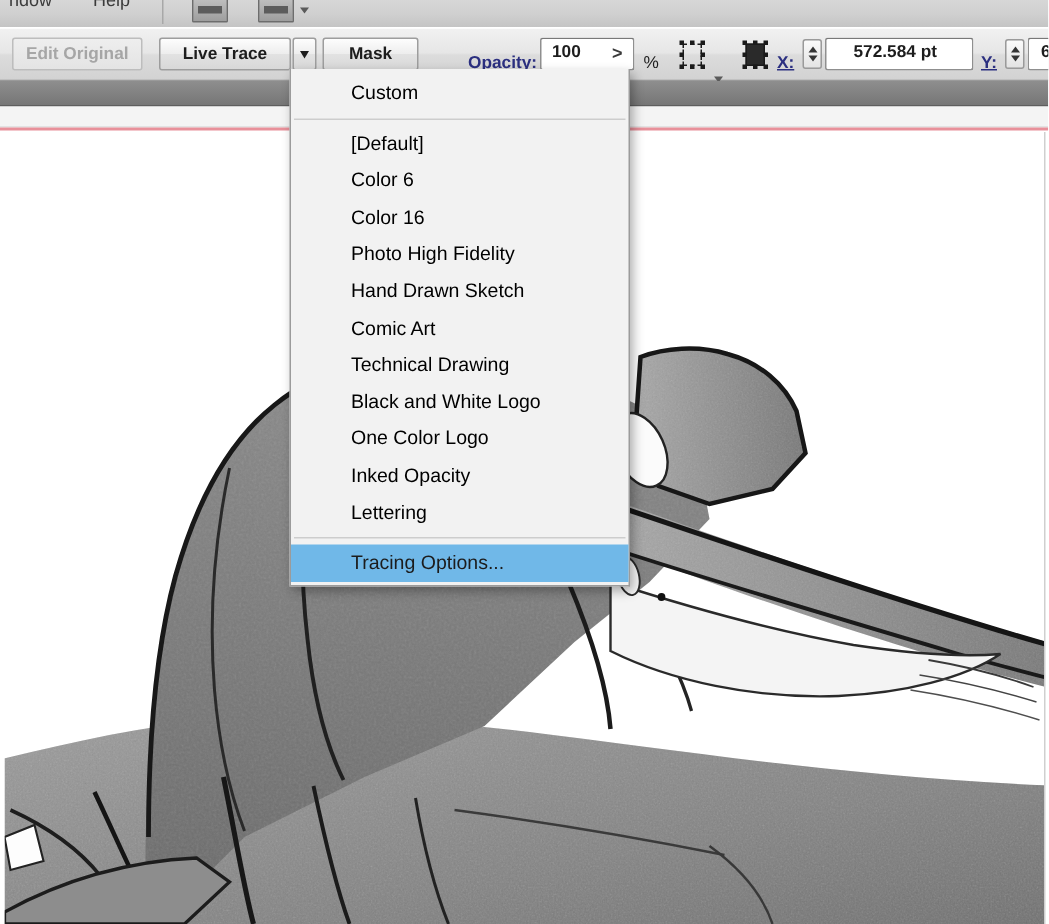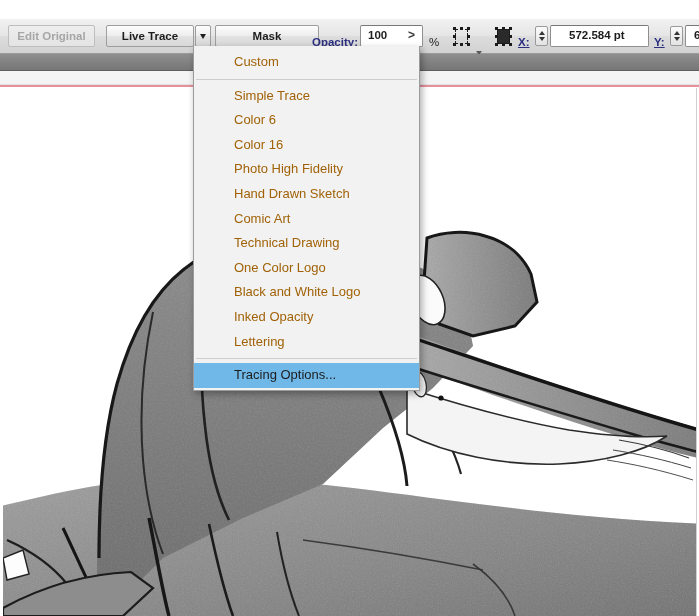--- a/index.html
+++ b/index.html
@@ -244,50 +244,58 @@
     padding-top: 4px;
     padding-bottom: 2px;
     z-index: 40;
   }
   .menu-item {
     position: relative;
     height: 24.6px;
     line-height: 24.6px;
     padding-left: 40px;
     font-size: 13px;
-    color: #a16207;
+    color: #000000;
     white-space: nowrap;
     cursor: default;
     user-select: none;
   }
   .menu-item.selected {
     background: #70b8e8;
     color: #1c1c1c;
   }
   .menu-sep {
     height: 1px;
     margin: 4px 2px 4px 2px;
     background: #cdcdcd;
   }
 </style>
 </head>
 <body>
 
 <div id="app">
 
+  <div class="menubar-strip">
+    <div class="mb-item" style="left:6px;">ndow</div>
+    <div class="mb-item" style="left:62px;">Help</div>
+    <div class="mb-sep" style="left:108px;"></div>
+    <div class="mb-icon" style="left:128px;"></div>
+    <div class="mb-icon" style="left:172px;"></div>
+    <div class="mb-caret" style="left:200px;"></div>
+  </div>
 
   <div class="controlbar">
 
     <div class="cb-btn disabled" style="left:8px; width:87px;">Edit Original</div>
 
     <div class="cb-btn" style="left:106px; width:88px;">Live Trace</div>
 
     <div class="cb-btn arrowbtn" style="left:195px; width:16px;"><span class="tri"></span></div>
 
-    <div class="cb-btn" style="left:215px; width:104px;">Mask</div>
+    <div class="cb-btn" style="left:215px; width:64px;">Mask</div>
 
     <div class="cb-label" style="left:312px;">Opacity:</div>
 
     <div class="cb-field" style="left:360px; width:63px;">
       <span class="fv">100</span>
       <span class="chev">&gt;</span>
     </div>
 
     <div class="cb-label plain" style="left:429px;">%</div>
 
@@ -439,29 +447,29 @@
 
         <path d="M 0,520 C 40,498 84,486 128,484 L 150,500 L 120,528 L 0,528 Z" fill="#8d8d8d" stroke="#1c1c1c" stroke-width="2.2"></path>
       </svg>
     </div>
   </div>
 
   <div class="dropdown">
     <div id="menu-list">
         <div class="menu-item">Custom</div>
         <div class="menu-sep"></div>
-        <div class="menu-item">Simple Trace</div>
+        <div class="menu-item">[Default]</div>
         <div class="menu-item">Color 6</div>
         <div class="menu-item">Color 16</div>
         <div class="menu-item">Photo High Fidelity</div>
         <div class="menu-item">Hand Drawn Sketch</div>
         <div class="menu-item">Comic Art</div>
         <div class="menu-item">Technical Drawing</div>
+        <div class="menu-item">Black and White Logo</div>
         <div class="menu-item">One Color Logo</div>
-        <div class="menu-item">Black and White Logo</div>
         <div class="menu-item">Inked Opacity</div>
         <div class="menu-item">Lettering</div>
         <div class="menu-sep"></div>
         <div class="menu-item selected">Tracing Options...</div>
       </div>
   </div>
 
 </div>
 
 </body></html>

